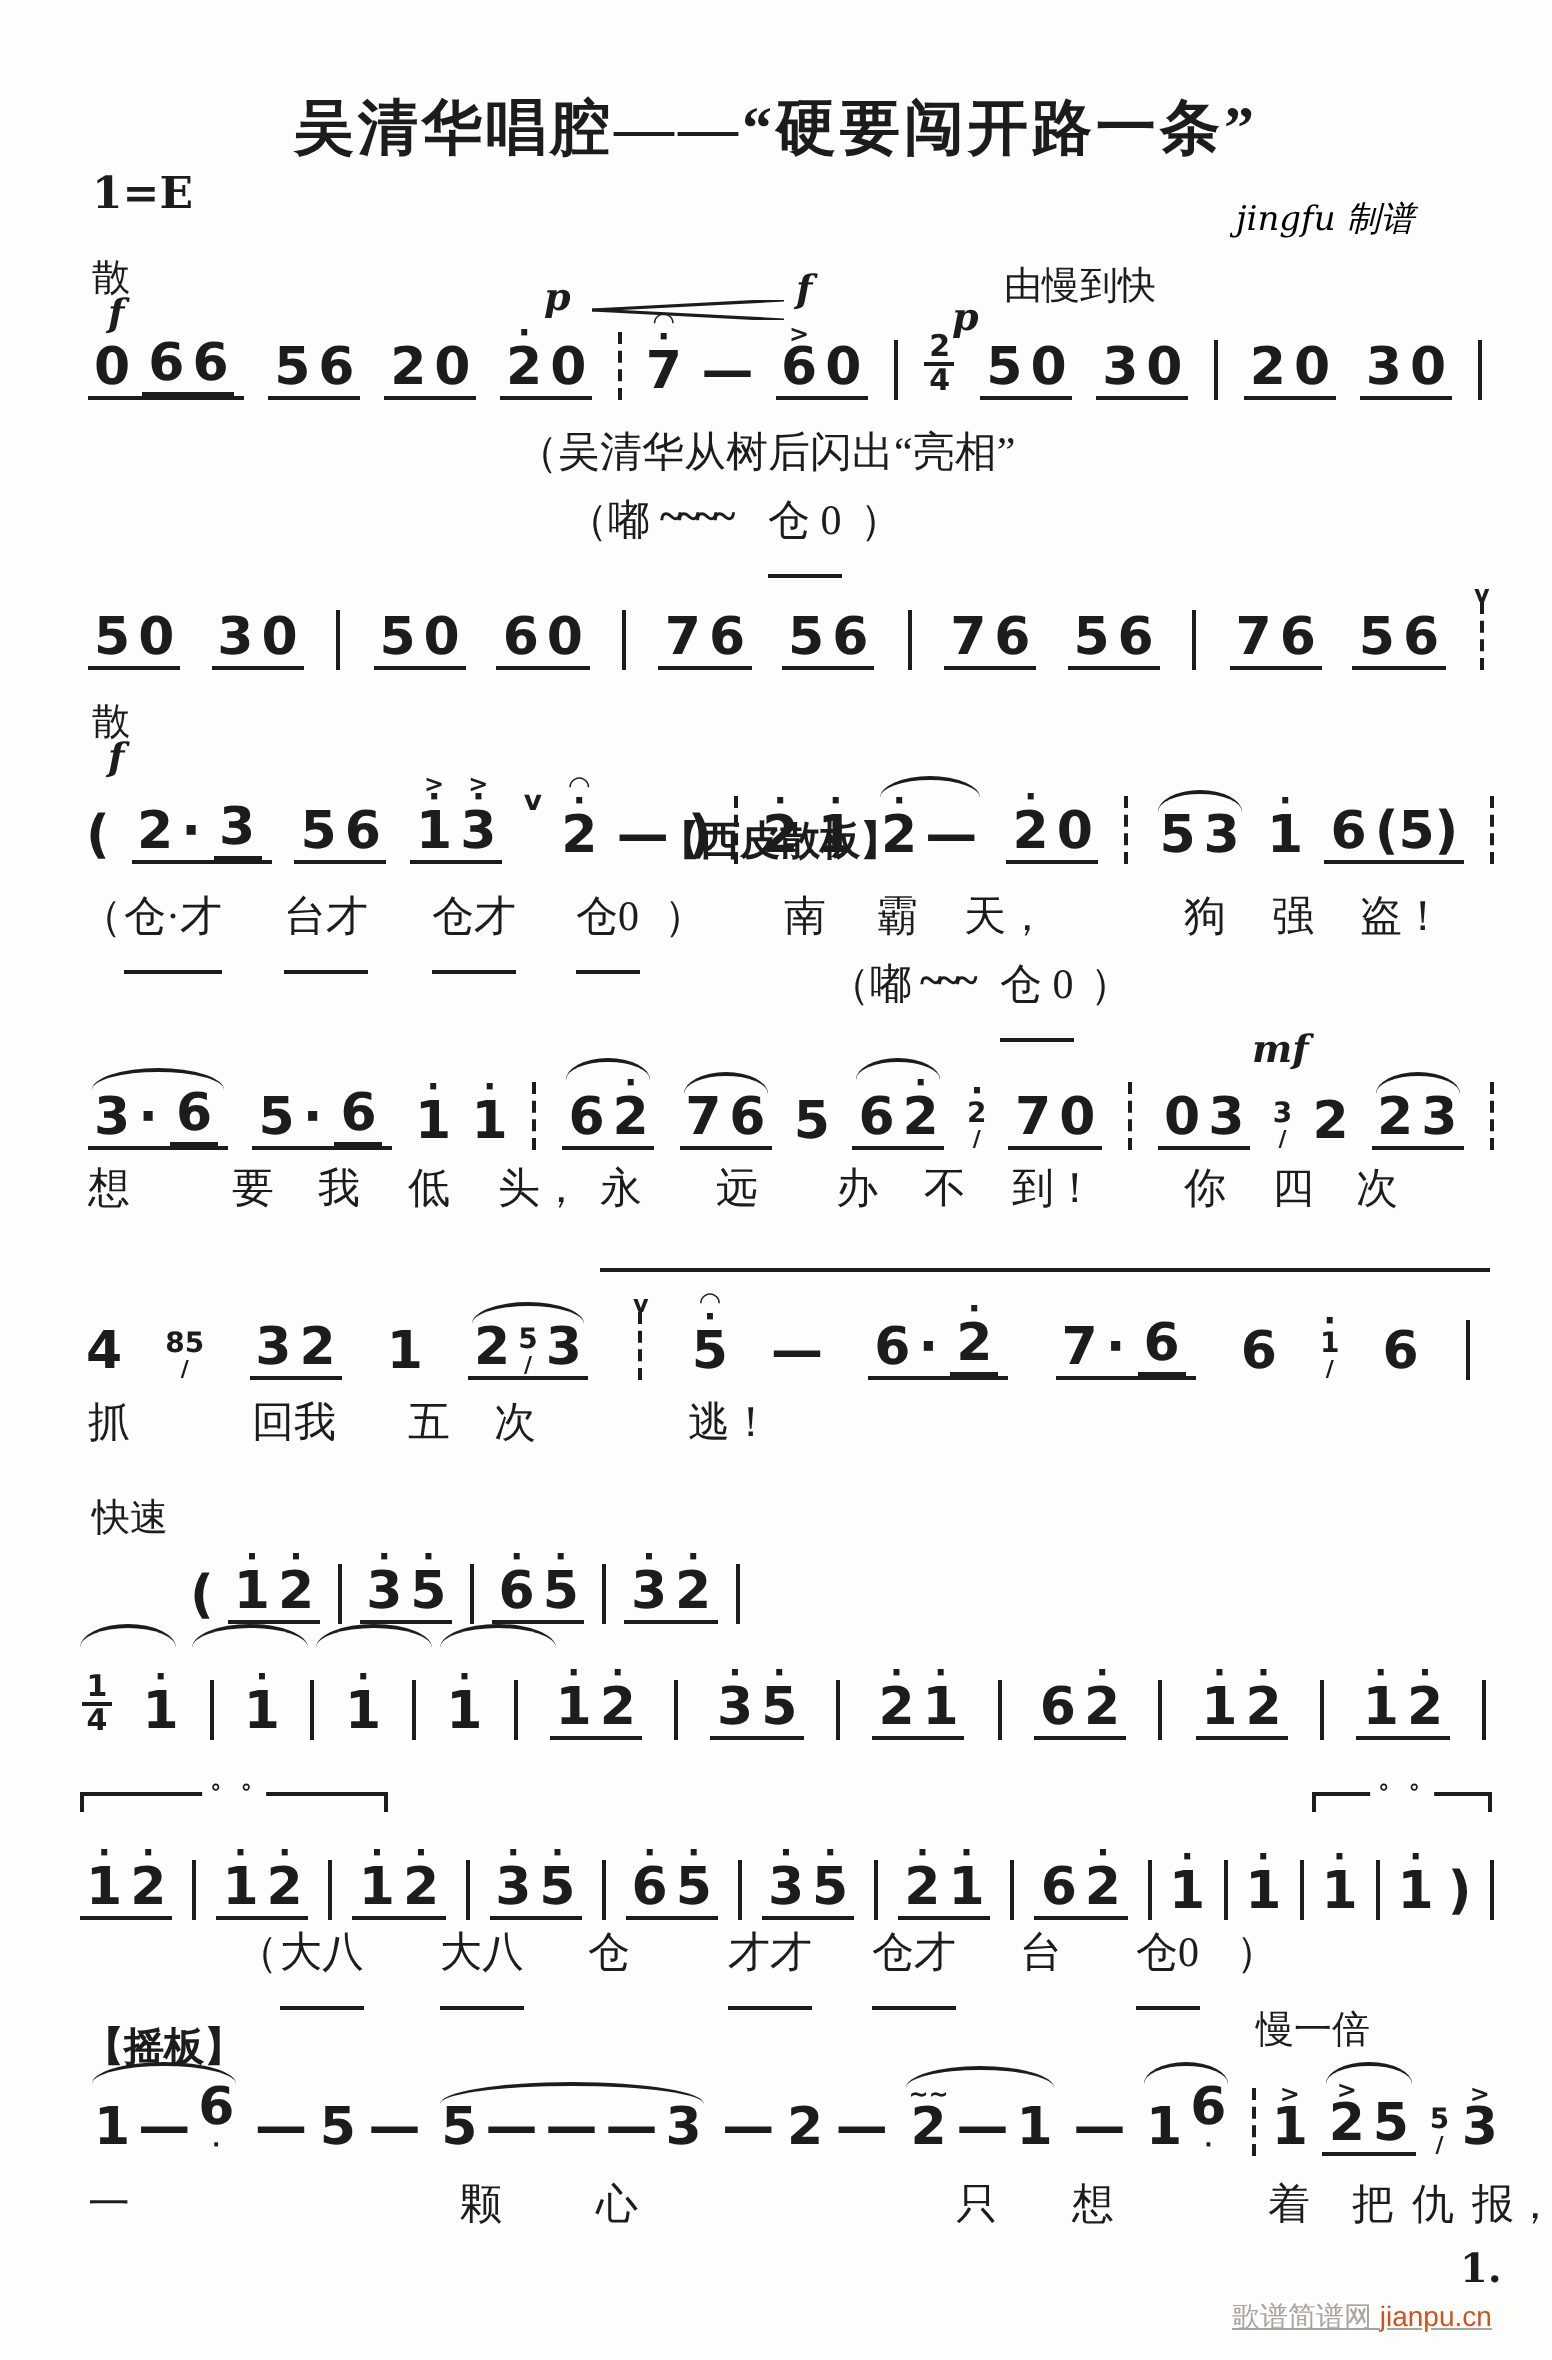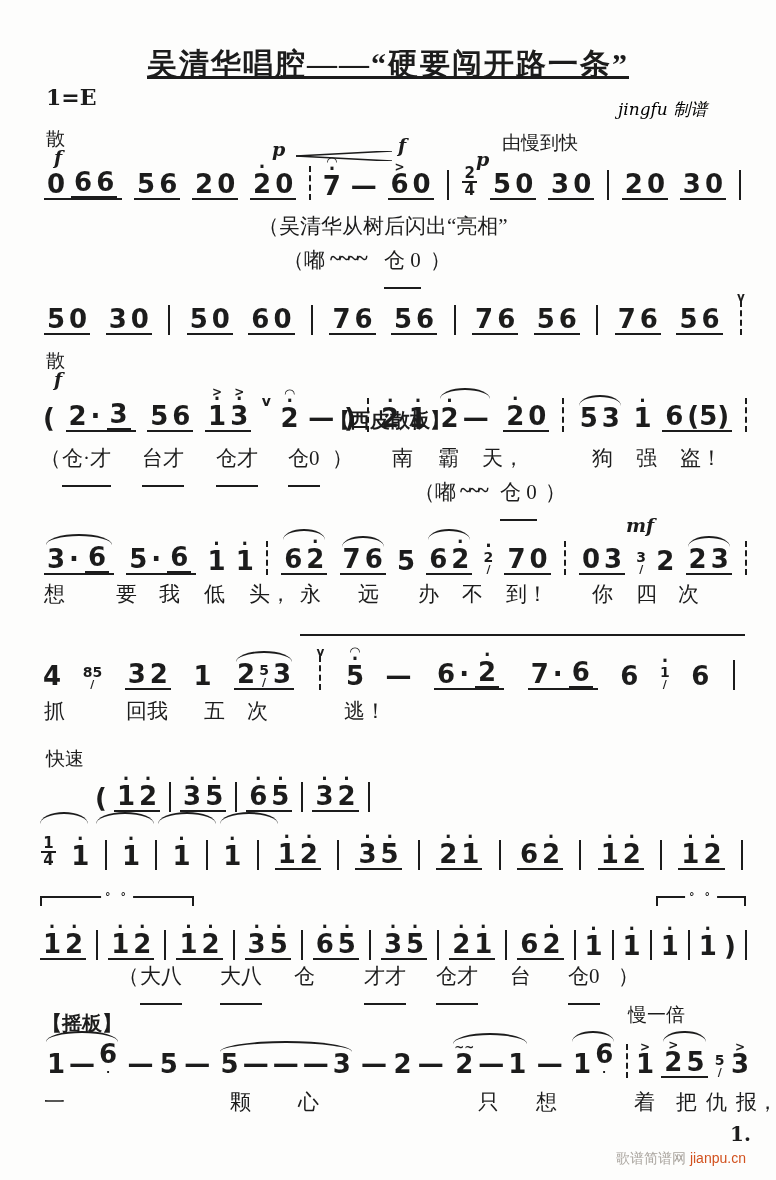--- a/index.html
+++ b/index.html
@@ -1,19 +1,19 @@
 <!DOCTYPE html>
 <html><head>
 <meta charset="utf-8">
 <style>
   html,body{margin:0;padding:0;background:#e9e9e9;}
   #page{position:relative;width:776px;height:1180px;background:#fdfdfc;margin:0 auto;overflow:hidden;
         font-family:"Liberation Serif",serif;color:#1c1c1c;}
   .title{position:absolute;top:44px;left:0;width:776px;text-align:center;
-         font:700 30px "Liberation Serif",serif;letter-spacing:2px;text-decoration:underline;}
+         font:700 30px "Liberation Serif",serif;letter-spacing:2px;}
   .key{position:absolute;left:46px;top:84px;font:700 22px "DejaVu Serif",serif;}
   .credit{position:absolute;left:618px;top:98px;font:italic 400 17px "DejaVu Serif",serif;color:#000000;}
 
   
   .mline{position:absolute;display:flex;align-items:flex-end;height:54px;justify-content:space-between;}
   .nt{display:inline-flex;flex-direction:column;align-items:center;justify-content:flex-end;margin:0 3px;position:relative;}
   .grp{display:inline-flex;align-items:flex-end;margin:0 4px;position:relative;padding:0 1px;}
   .grp .nt{margin:0 2px;}
   .dg{font:700 26px "DejaVu Sans",sans-serif;line-height:27px;white-space:nowrap;}
   .sm .dg{font-size:14px;line-height:15px;}
@@ -38,21 +38,21 @@
   .ann{position:absolute;white-space:nowrap;}
   .cjk{font:400 19px "Liberation Serif",serif;}
   .lbl{font:700 20px "Liberation Serif",serif;}
   .dyn{font:italic 700 19px "DejaVu Serif",serif;}
   .hline{position:absolute;height:2px;background:#1c1c1c;}
   .tie{position:absolute;height:10px;border-top:2px solid #1c1c1c;border-radius:50% 50% 0 0/100% 100% 0 0;}
   .brk{position:absolute;height:8px;border-top:2px solid #1c1c1c;border-left:2px solid #1c1c1c;border-right:2px solid #1c1c1c;}
   .brk span{position:absolute;top:-8px;left:50%;transform:translateX(-50%);background:#fdfdfc;
             padding:0 4px;font:700 11px "DejaVu Sans",sans-serif;letter-spacing:3px;}
   .pageno{position:absolute;left:730px;top:1122px;font:700 20px "DejaVu Serif",serif;}
-  .wm{position:absolute;left:616px;top:1150px;font:400 14px "Liberation Sans",sans-serif;color:#a9a49e;}
+  .wm{position:absolute;left:616px;top:1150px;font:400 14px "Liberation Sans",sans-serif;color:#a9a49e;text-decoration:underline;}
   .wm .url{color:#d2511e;}
 </style>
 </head>
 <body>
 
 <div id="page">
   <div class="title">吴清华唱腔——“硬要闯开路一条”</div>
   <div class="key">1=E</div>
   <div class="credit">jingfu 制谱</div>
 

